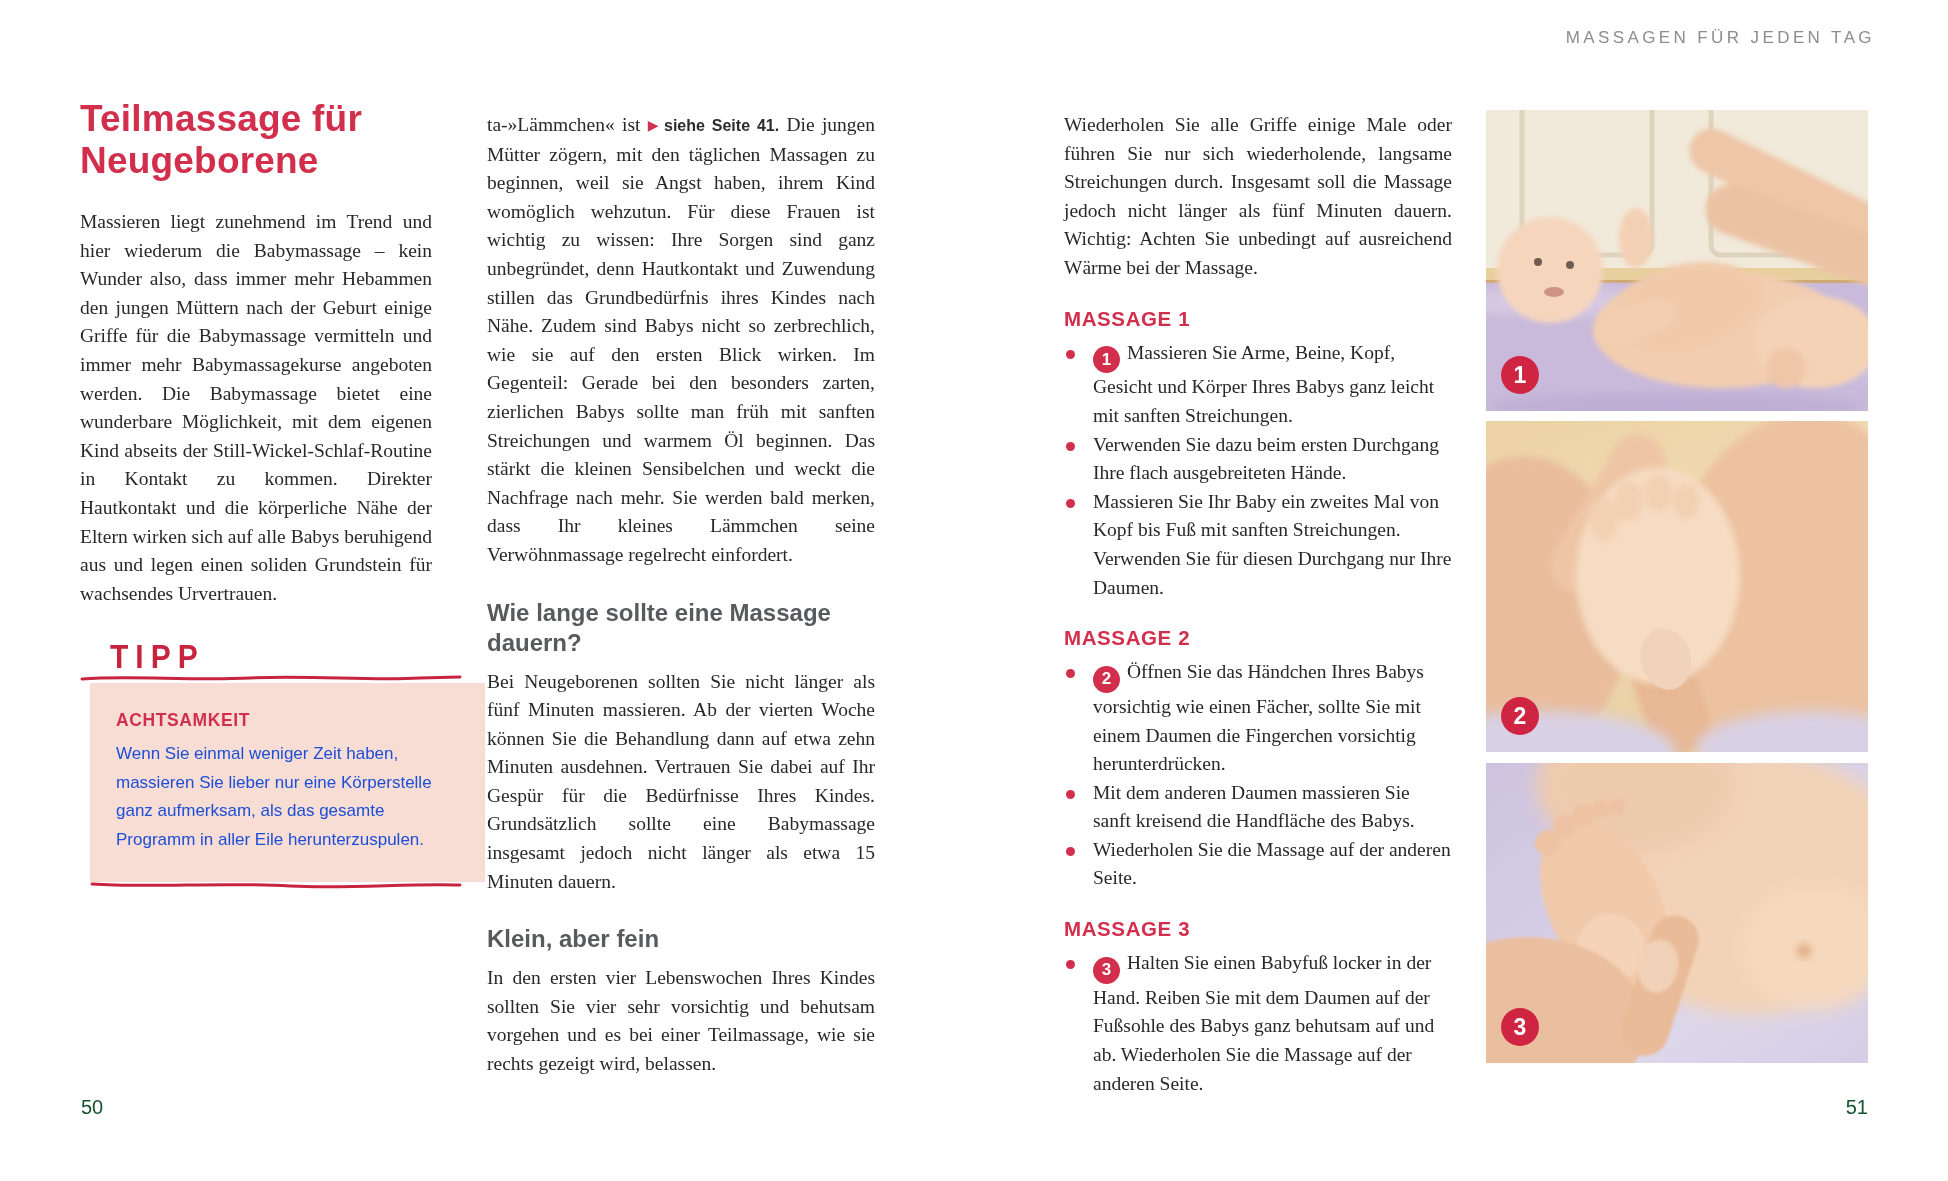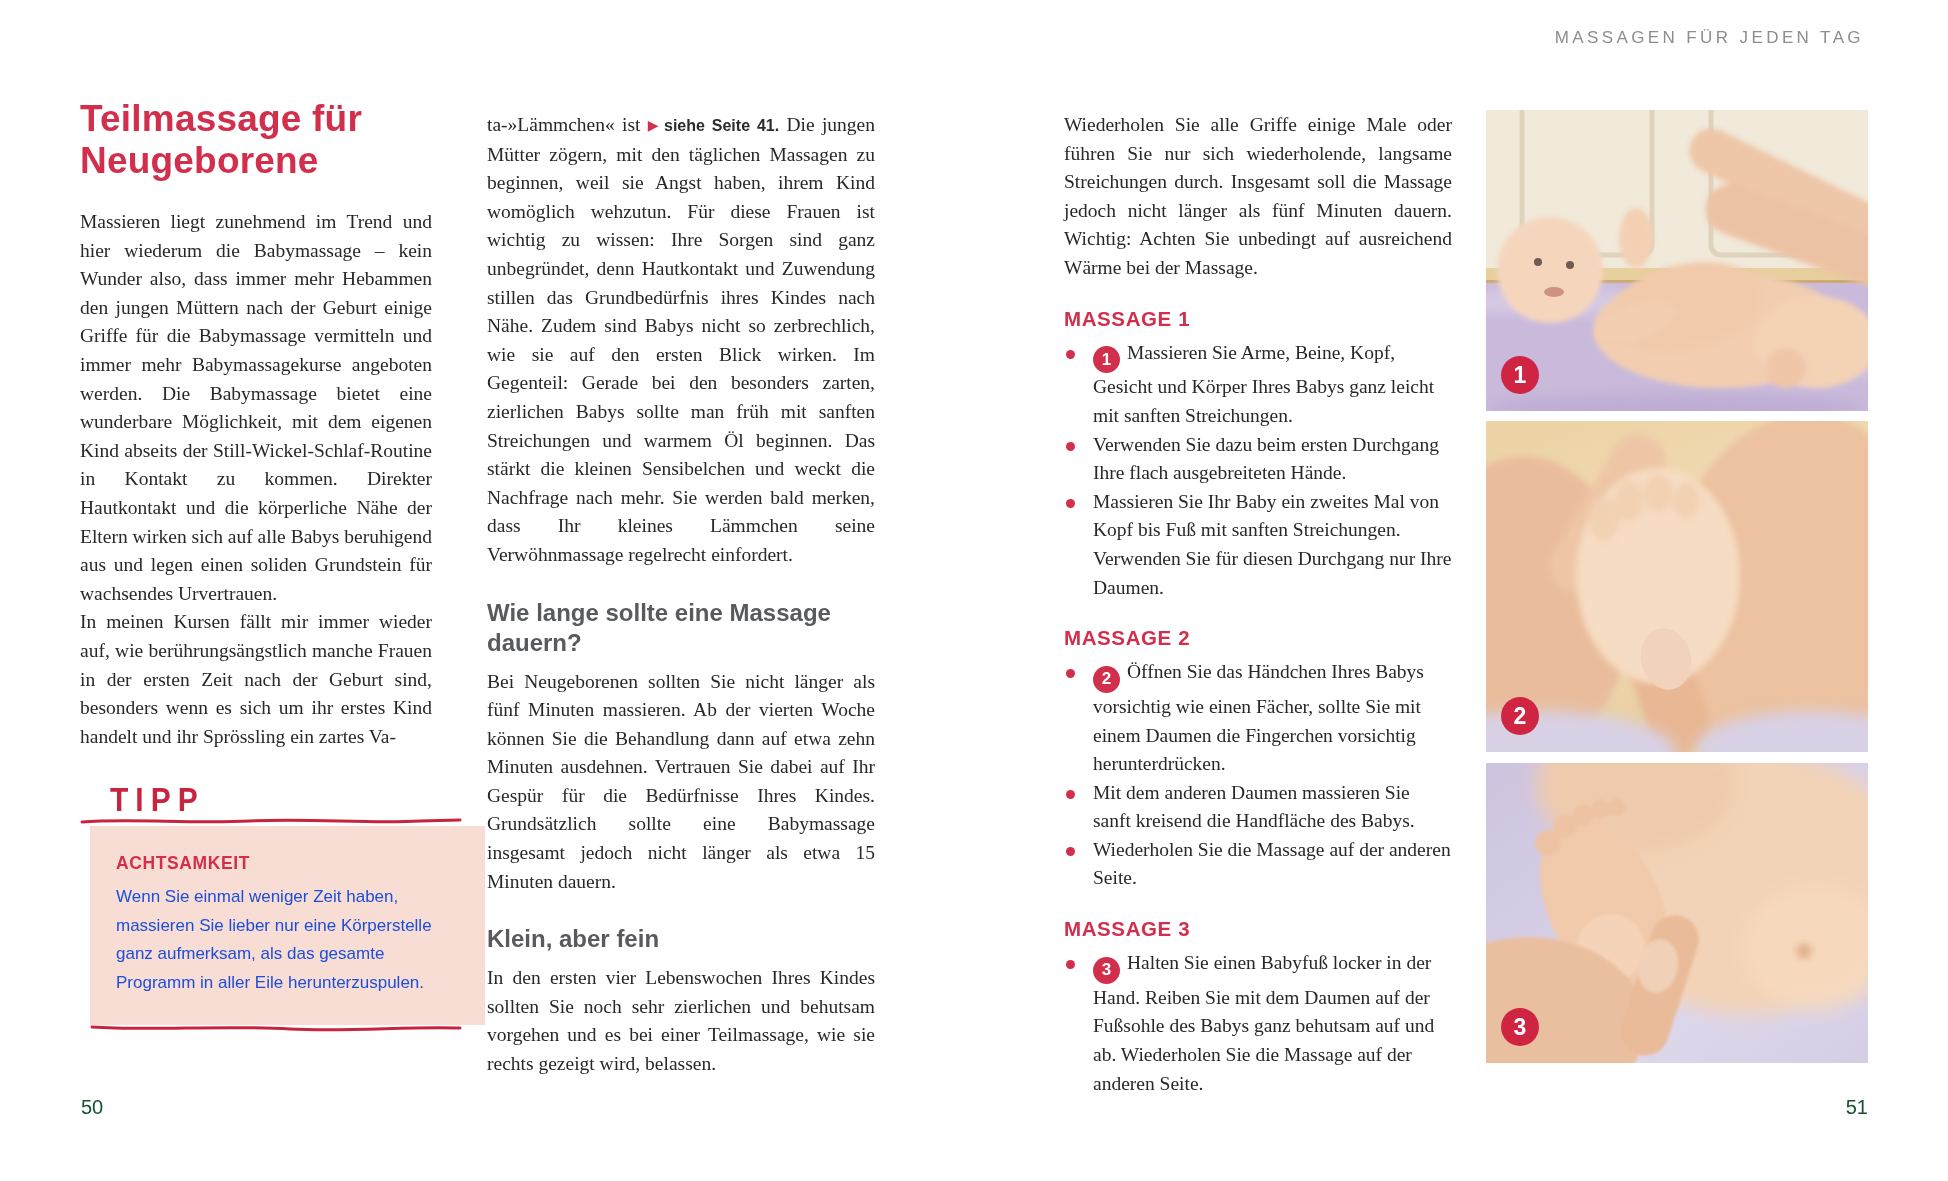--- a/index.html
+++ b/index.html
@@ -4,21 +4,21 @@
 <style>
   * { margin:0; padding:0; box-sizing:border-box; }
   html,body { background:#ffffff; }
   .spread {
     position:relative; width:1948px; height:1181px; background:#ffffff;
     font-family:"Liberation Serif", serif; color:#282828; overflow:hidden;
   }
   .serif { font-family:"Liberation Serif", serif; font-size:19.5px; line-height:28.6px;
            text-align:justify; color:#282828; hyphens:auto; }
 
-  .running-head { position:absolute; top:28px; right:84px;
+  .running-head { position:absolute; top:28px; right:73px;
     font-family:"Liberation Sans", sans-serif; font-size:17px; letter-spacing:3.4px;
     color:#8d8d8f; }
 
   .col { position:absolute; }
   .col1 { left:80px;  top:98px;  width:352px; }
   .col2 { left:487px; top:111px; width:388px; }
   .col3 { left:1064px;top:111px; width:388px; }
 
   .h-red  { font-family:"Liberation Sans", sans-serif; font-weight:bold;
             font-size:37px; color:#d22f4c; margin-bottom:26px; letter-spacing:0.2px; }
@@ -76,21 +76,20 @@
 </head>
 <body>
 
 <div class="spread">
 
   <div class="running-head">MASSAGEN FÜR JEDEN TAG</div>
 
   <div class="col col1">
     <h1 class="h-red">Teilmassage für Neugeborene</h1>
     <p class="serif">Massieren liegt zunehmend im Trend und hier wiederum die Babymassage – kein Wunder also, dass immer mehr Hebammen den jungen Müttern nach der Geburt einige Griffe für die Babymassage vermitteln und immer mehr Babymassagekurse angeboten werden. Die Babymassage bietet eine wunderbare Möglichkeit, mit dem eigenen Kind abseits der Still-Wickel-Schlaf-Routine in Kontakt zu kommen. Direkter Hautkontakt und die körperliche Nähe der Eltern wirken sich auf alle Babys beruhigend aus und legen einen soliden Grundstein für wachsendes Urvertrauen.</p>
-    <p class="serif">In meinen Kursen fällt mir immer wieder auf, wie berührungsängstlich manche Frauen in der ersten Zeit nach der Geburt sind, besonders wenn es sich um ihr erstes Kind handelt und ihr Sprössling ein zartes Va-</p>
 
     <div class="tip">
       <span class="tip-label">TIPP</span>
       <div class="tip-line">
         <svg width="382" height="10" viewBox="0 0 382 10">
           <path d="M2,6 C50,2 110,8 170,5 C230,2 290,8 340,5 L380,4" stroke="#c9243f" stroke-width="3" fill="none" stroke-linecap="round"></path>
         </svg>
       </div>
       <div class="tip-box">
         <div class="tip-heading">ACHTSAMKEIT</div>
@@ -104,21 +103,21 @@
     </div>
   </div>
 
   <div class="col col2">
     <p class="serif"><span>ta-»Lämmchen« ist </span><span class="ref-arrow">▶</span><span class="ref-bold">siehe Seite 41.</span><span> Die jungen Mütter zögern, mit den täglichen Massagen zu beginnen, weil sie Angst haben, ihrem Kind womöglich wehzutun. Für diese Frauen ist wichtig zu wissen: Ihre Sorgen sind ganz unbegründet, denn Hautkontakt und Zuwendung stillen das Grundbedürfnis ihres Kindes nach Nähe. Zudem sind Babys nicht so zerbrechlich, wie sie auf den ersten Blick wirken. Im Gegenteil: Gerade bei den besonders zarten, zierlichen Babys sollte man früh mit sanften Streichungen und warmem Öl beginnen. Das stärkt die kleinen Sensibelchen und weckt die Nachfrage nach mehr. Sie werden bald merken, dass Ihr kleines Lämmchen seine Verwöhnmassage regelrecht einfordert.</span></p>
 
     <h2 class="h-gray">Wie lange sollte eine Massage dauern?</h2>
     <p class="serif">Bei Neugeborenen sollten Sie nicht länger als fünf Minuten massieren. Ab der vierten Woche können Sie die Behandlung dann auf etwa zehn Minuten ausdehnen. Vertrauen Sie dabei auf Ihr Gespür für die Bedürfnisse Ihres Kindes. Grundsätzlich sollte eine Babymassage insgesamt jedoch nicht länger als etwa 15 Minuten dauern.</p>
 
     <h2 class="h-gray">Klein, aber fein</h2>
-    <p class="serif">In den ersten vier Lebenswochen Ihres Kindes sollten Sie noch sehr zierlichen und behutsam vorgehen und es bei einer Teilmassage, wie sie rechts gezeigt wird, belassen.</p>
+    <p class="serif">In den ersten vier Lebenswochen Ihres Kindes sollten Sie vier sehr vorsichtig und behutsam vorgehen und es bei einer Teilmassage, wie sie rechts gezeigt wird, belassen.</p>
   </div>
 
   <div class="col col3">
     <p class="serif">Wiederholen Sie alle Griffe einige Male oder führen Sie nur sich wiederholende, langsame Streichungen durch. Insgesamt soll die Massage jedoch nicht länger als fünf Minuten dauern. Wichtig: Achten Sie unbedingt auf ausreichend Wärme bei der Massage.</p>
 
     <h3 class="h-massage">MASSAGE 1</h3>
     <ul class="bullet-list">
       <li><span class="step-badge">1</span><span>Massieren Sie Arme, Beine, Kopf, Gesicht und Körper Ihres Babys ganz leicht mit sanften Streichungen.</span></li>
       <li><span>Verwenden Sie dazu beim ersten Durchgang Ihre flach ausgebreiteten Hände.</span></li>
       <li><span>Massieren Sie Ihr Baby ein zweites Mal von Kopf bis Fuß mit sanften Streichungen. Verwenden Sie für diesen Durchgang nur Ihre Daumen.</span></li>

